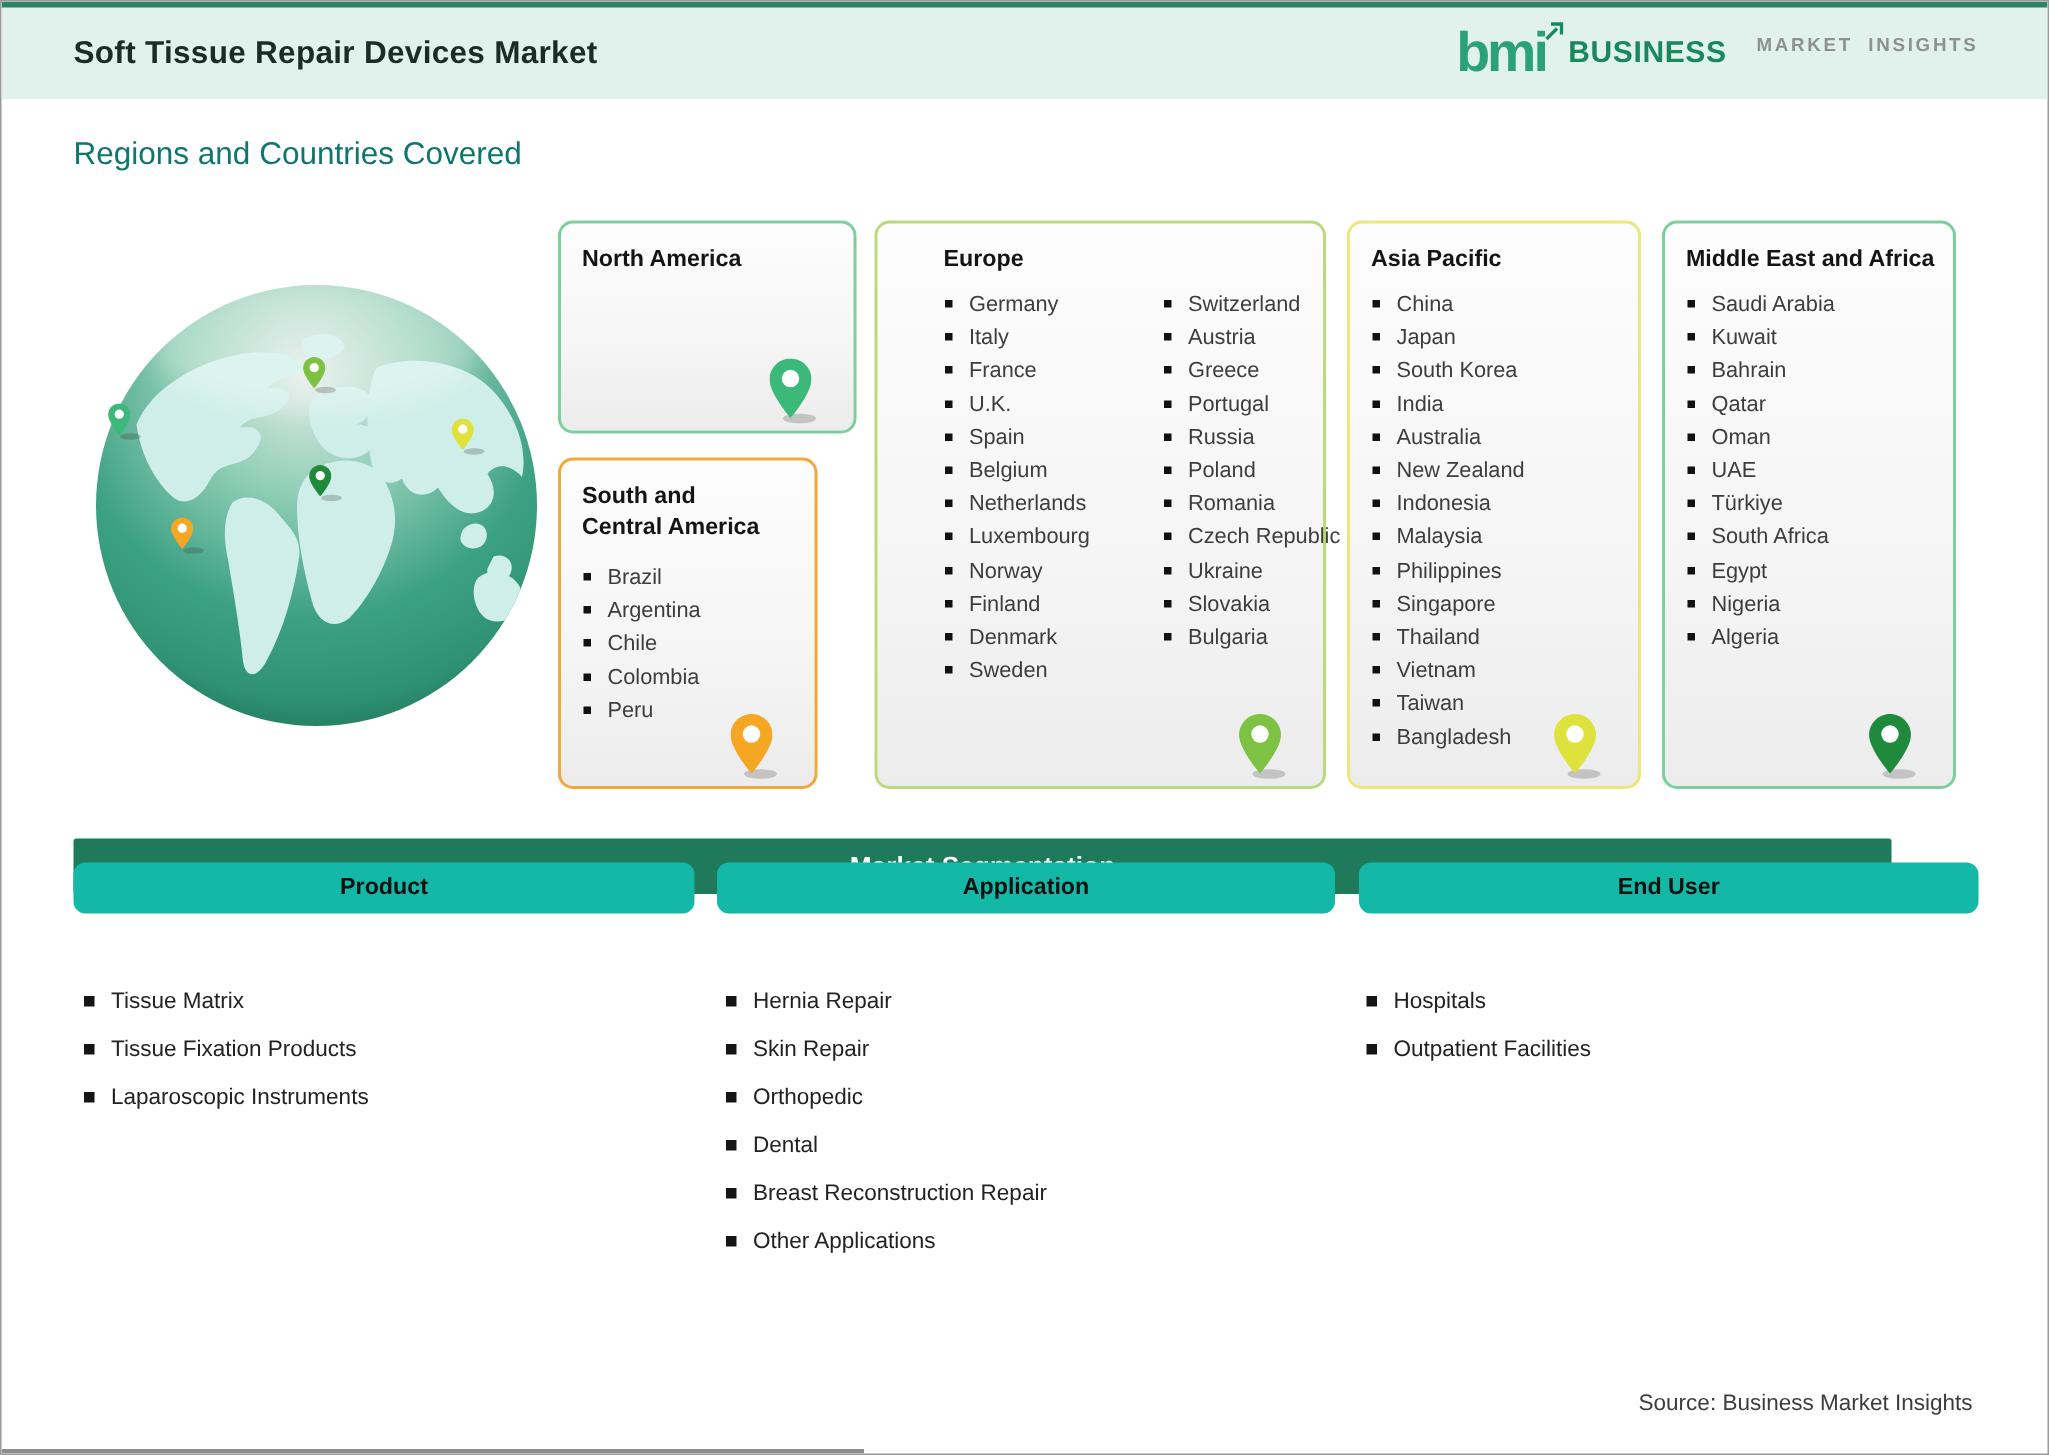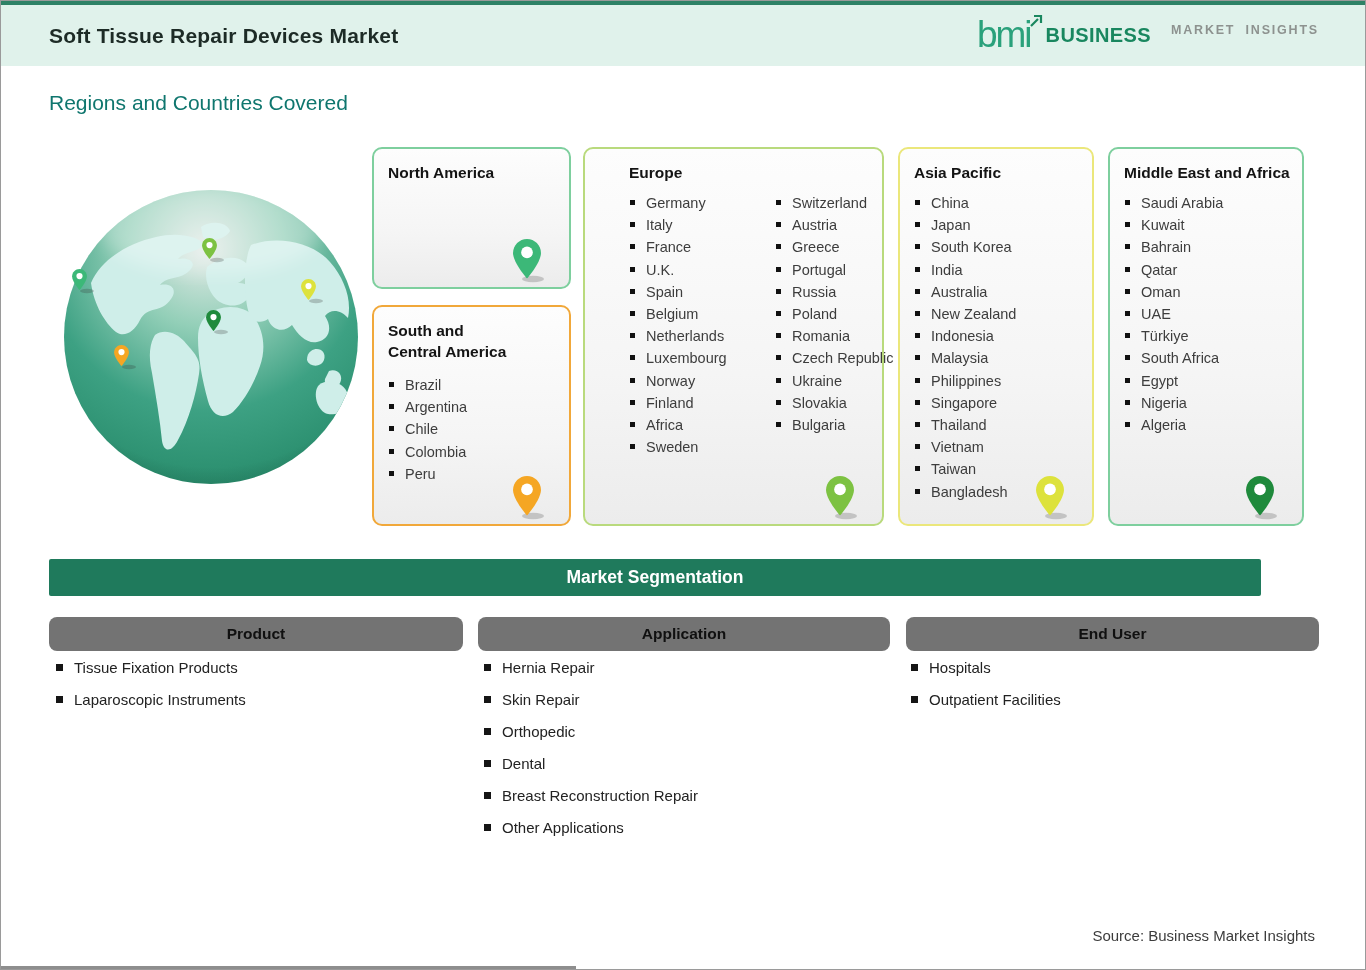--- a/index.html
+++ b/index.html
@@ -18,39 +18,39 @@
     position:absolute; top:0; left:0; right:0; height:65px;
     background:#e0f2eb; border-top:4px solid #2e8266;
   }
   .header-title {
     position:absolute; left:48px; top:50%; transform:translateY(-50%);
     font-size:21px; font-weight:bold; color:#1d2b26; letter-spacing:0.2px;
   }
   .logo { position:absolute; right:46px; top:8px; display:flex; align-items:center; gap:9px; }
   .logo-mark-wrap { position:relative; padding-right:6px; }
   .logo-mark {
-    font-size:37px; font-weight:normal; color:#2aa17b;
+    font-size:37px; font-weight:bold; color:#2aa17b;
     letter-spacing:-2px; line-height:44px;
   }
   .logo-arrow { position:absolute; top:1px; right:-6px; }
   .logo-text { display:flex; flex-direction:row; justify-content:center; line-height:1.1;gap:20px; }
   .logo-line1 { color:#19875f; font-weight:bold; font-size:20px; letter-spacing:0.4px; }
   .logo-line2 { color:#8d928f; font-weight:bold; font-size:12.5px; letter-spacing:1.8px; word-spacing:5px; }
   
   .subtitle { position:absolute; left:48px; top:90px; font-size:21px; color:#0f766e; }
   
   .globe { position:absolute; left:60px; top:186px; width:300px; height:300px; }
   
   .region-card {
     position:absolute;
     background:linear-gradient(180deg,#fdfdfd 0%,#f5f5f5 60%,#ececec 100%);
     border-radius:10px; border:2px solid #7ecf9e; padding:13px 14px;
   }
   .region-card.na  { left:371px; top:146px; width:199px; height:142px; border-color:#7ecf9e; }
-  .region-card.sca { left:371px; top:304px; width:199px; height:221px; border-color:#f1a83a; }
+  .region-card.sca { left:371px; top:304px; width:173px; height:221px; border-color:#f1a83a; }
   .region-card.eu  { left:582px; top:146px; width:301px; height:379px; border-color:#b9da7d;padding-left:44px; }
   .region-card.ap  { left:897px; top:146px; width:196px; height:379px; border-color:#ebe77b; }
   .region-card.mea { left:1107px; top:146px; width:196px; height:379px; border-color:#7ecf9e; }
   .card-title {
     margin:0 0 9px 0; font-size:15.5px; font-weight:bold; color:#141414;
     line-height:21px; white-space:nowrap;
   }
   .card-title.two-line { white-space:normal; margin-bottom:12px; }
   .card-list { list-style:none; margin:0; padding:0; }
   .card-list li {
@@ -64,21 +64,21 @@
   .eu-cols .col1 { width:146px; flex:none; }
   .card-pin { position:absolute; right:20px; bottom:3px; }
   
   .seg-bar {
     position:absolute; left:48px; top:558px; width:1212px; height:37px;
     background:#1f7a5c; border-radius:2px; color:#fff;
     font-size:17.5px; font-weight:bold;
     display:flex; align-items:center; justify-content:center;
   }
   .pill {
-    position:absolute; top:616px; height:34px; background:#737373; border-radius:8px;
+    position:absolute; top:574px; height:34px; background:#14b8a6; border-radius:8px;
     display:flex; align-items:center; justify-content:center;
     font-weight:bold; font-size:15.5px; color:#101010;
   }
   .pill.product { left:48px;  width:414px; }
   .pill.application { left:477px; width:412px; }
   .pill.enduser { left:905px; width:413px; }
   .seg-list { position:absolute; top:650px; list-style:none; margin:0; padding:0; }
   .seg-list.product { left:55px; }
   .seg-list.application { left:483px; }
   .seg-list.enduser { left:910px; }
@@ -218,21 +218,21 @@
       <li>Germany</li>
           <li>Italy</li>
           <li>France</li>
           <li>U.K.</li>
           <li>Spain</li>
           <li>Belgium</li>
           <li>Netherlands</li>
           <li>Luxembourg</li>
           <li>Norway</li>
           <li>Finland</li>
-          <li>Africa</li>
+          <li>Denmark</li>
           <li>Sweden</li>
         </ul>
       <ul class="card-list col2">
 
       <li>Switzerland</li>
           <li>Austria</li>
           <li>Greece</li>
           <li>Portugal</li>
           <li>Russia</li>
           <li>Poland</li>
@@ -297,20 +297,21 @@
   </section>
 
   <div class="seg-bar">Market Segmentation</div>
 
   <div class="pill product">Product</div>
   <div class="pill application">Application</div>
   <div class="pill enduser">End User</div>
 
   <ul class="seg-list product">
 
+  <li>Tissue Matrix</li>
       <li>Tissue Fixation Products</li>
       <li>Laparoscopic Instruments</li>
     </ul>
   <ul class="seg-list application">
 
   <li>Hernia Repair</li>
       <li>Skin Repair</li>
       <li>Orthopedic</li>
       <li>Dental</li>
       <li>Breast Reconstruction Repair</li>

